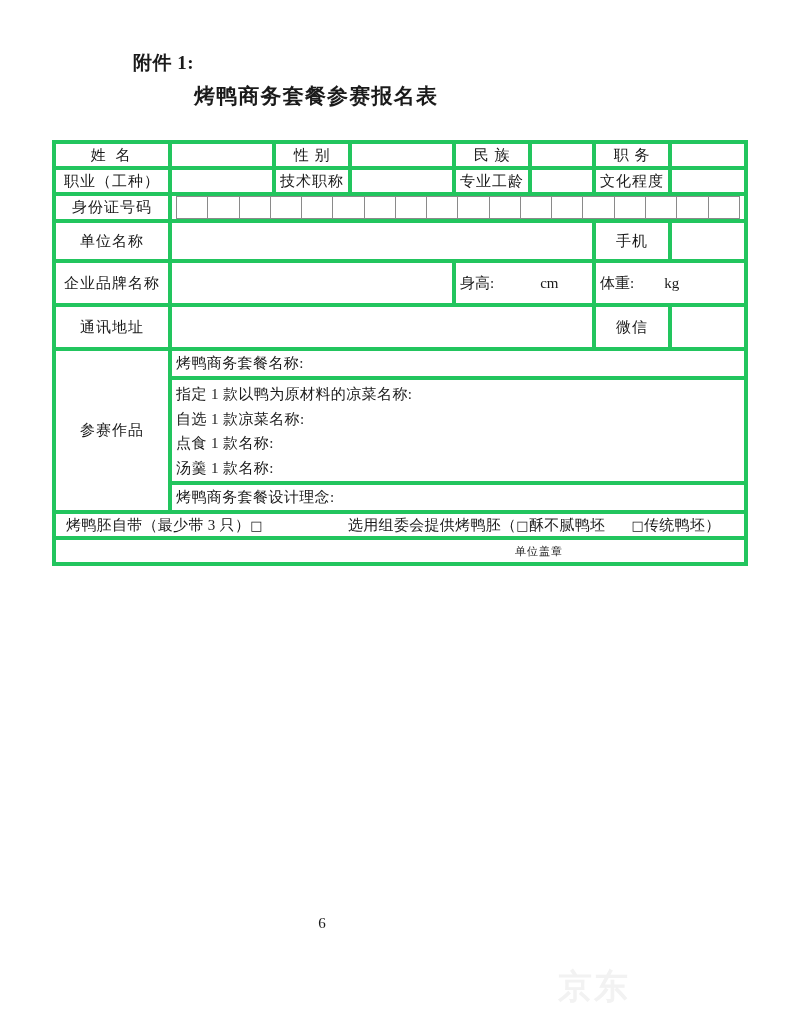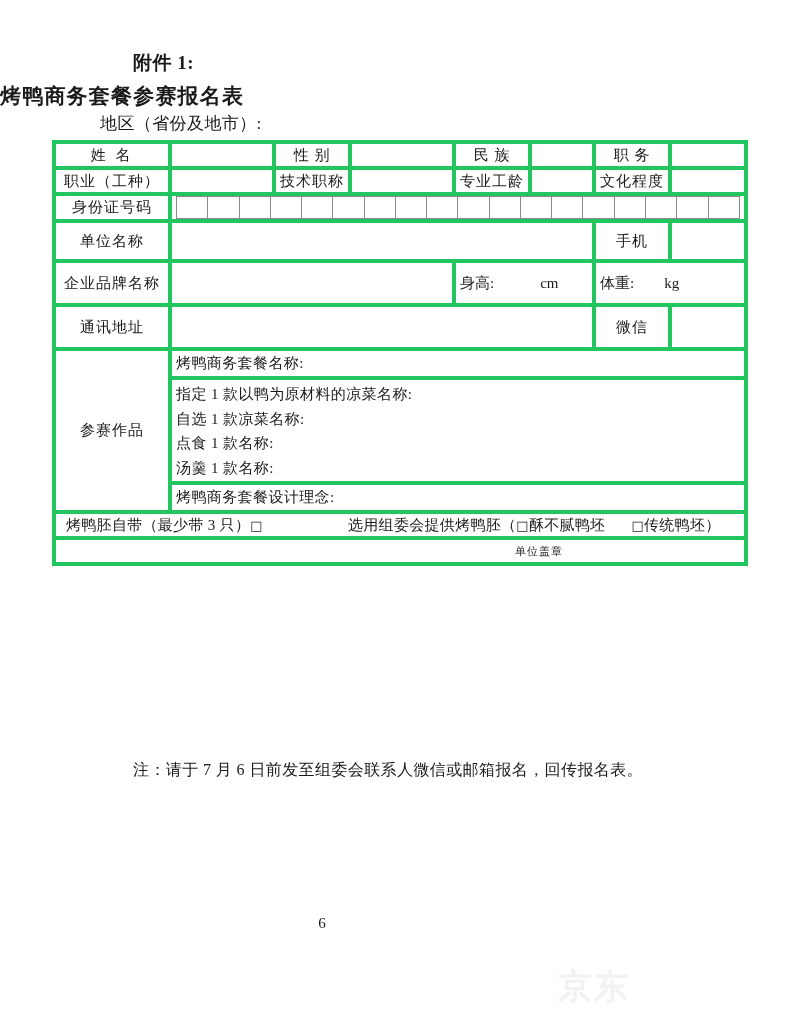--- a/index.html
+++ b/index.html
@@ -31,20 +31,21 @@
     font-size: 19px;
     font-weight: 700;
     letter-spacing: 0.5px;
     white-space: nowrap;
   }
   .doc-title {
     position: absolute;
     left: 0;
     right: 12px;
     top: 82px;
+    text-align: center;
     font-size: 21px;
     font-weight: 700;
     letter-spacing: 1.2px;
   }
   .region-line {
     position: absolute;
     left: 100px;
     top: 112px;
     font-size: 17px;
     letter-spacing: 0.4px;
@@ -187,21 +188,20 @@
 </style>
 </head>
 <body>
 
 <div class="page">
 
   <div class="attachment-label">附件 1:</div>
 
   <div class="doc-title">烤鸭商务套餐参赛报名表</div>
 
-  <div class="region-line">地区（省份及地市）:</div>
 
   <table class="form-table">
     <colgroup>
       <col style="width:116px">
       <col style="width:104px">
       <col style="width:76px">
       <col style="width:104px">
       <col style="width:76px">
       <col style="width:64px">
       <col style="width:76px">
@@ -323,19 +323,18 @@
 
       <tr>
         <td class="stamp-cell" colspan="8">
           <span class="stamp-text">单位盖章</span>
         </td>
       </tr>
 
     </tbody>
   </table>
 
-  <div class="footnote">注：请于 7 月 6 日前发至组委会联系人微信或邮箱报名，回传报名表。</div>
 
   <div class="page-number">6</div>
 
   <div class="watermark">京东</div>
 
 </div>
 
 </body></html>

